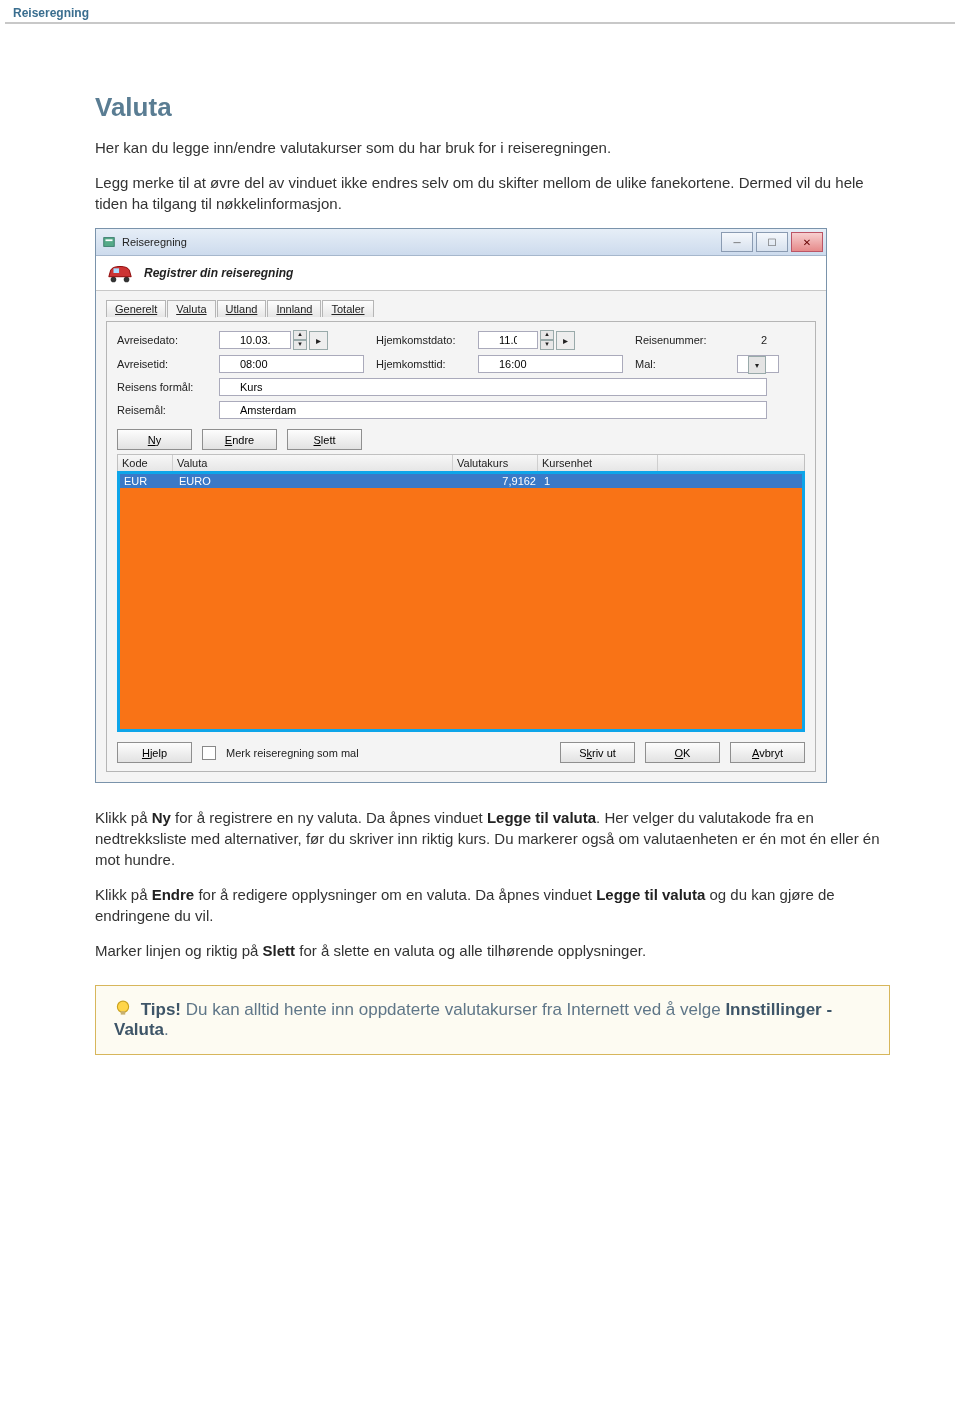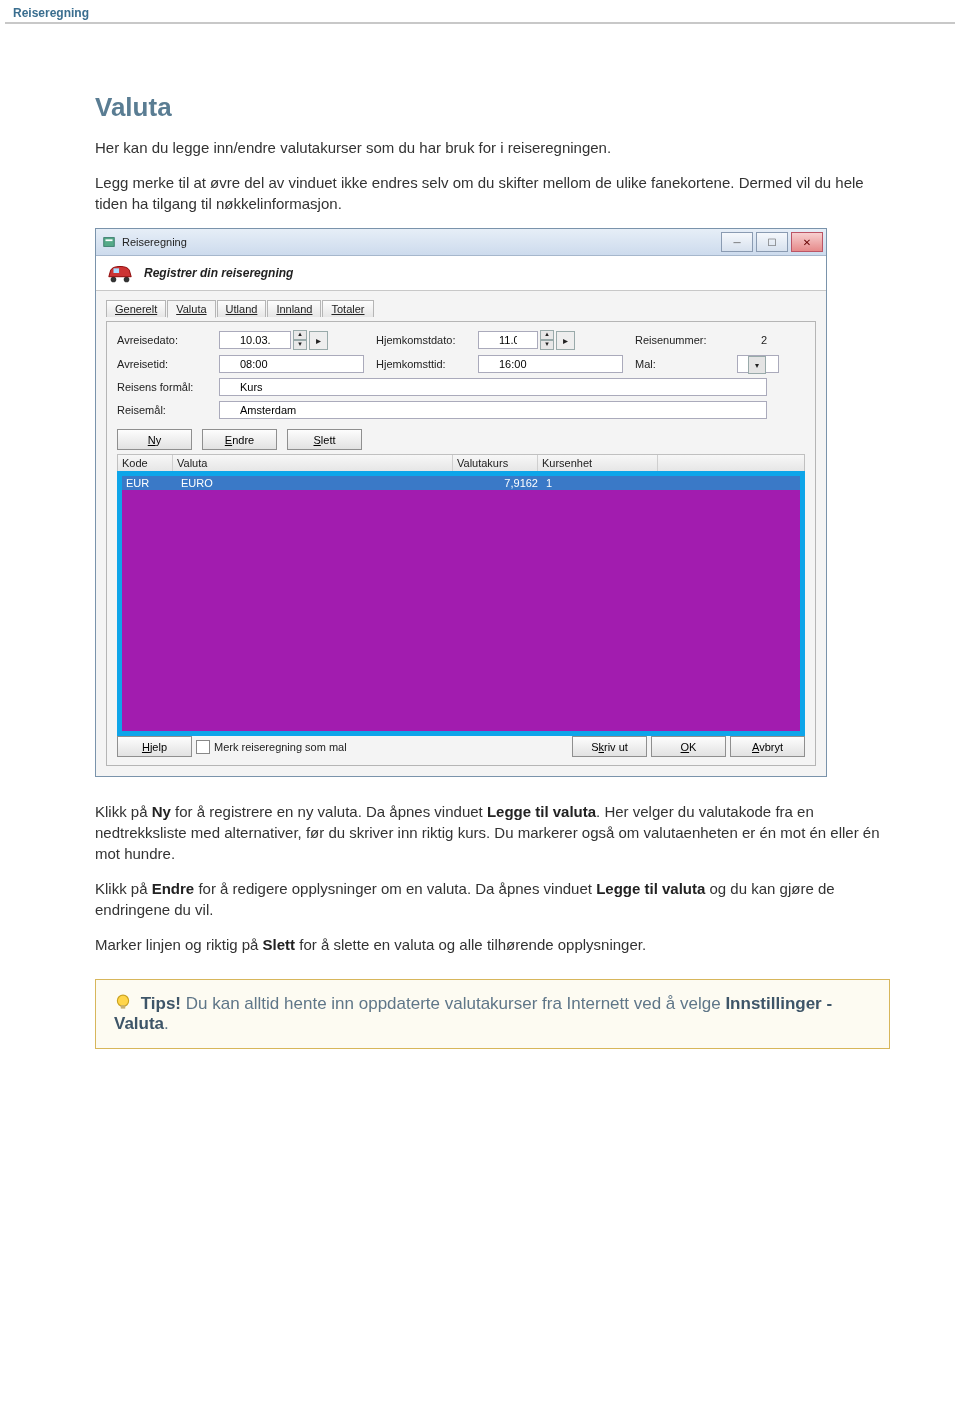--- a/index.html
+++ b/index.html
@@ -163,34 +163,35 @@
     grid-template-columns:55px 280px 85px 120px;
     background:linear-gradient(#f7f7f7,#e6e6e6);
     border:1px solid #c0c0c0;
     border-bottom:none;
   }
   .grid-headers div{
     border-right:1px solid #cfcfcf;
     padding:2px 4px;font-size:11px;
   }
   .grid-body{
-    border:5px solid #0ea5e9;
-    background:#a21caf;
+    border:3px solid #0ea5e9;
+    background:#f97316;
     height:255px;
     overflow:auto;
   }
   .grid-row{
     display:grid;
     grid-template-columns:55px 280px 85px 120px;
     background:#3a79c7;color:#fff;
   }
   .grid-row div{padding:1px 4px;font-size:11px;}
   .grid-row div.r{text-align:right;}
   .bottom-bar{
-    display:flex;align-items:center;gap:4px;
+    display:flex;align-items:center;gap:10px;
+    margin-top:10px;
   }
   .chk{width:12px;height:12px;border:1px solid #888;background:#fff;display:inline-block;}
   .bottom-bar .spacer{flex:1;}
 </style>
 </head>
 <body>
 
 <div class="page">
 
   <div class="doc-header">

